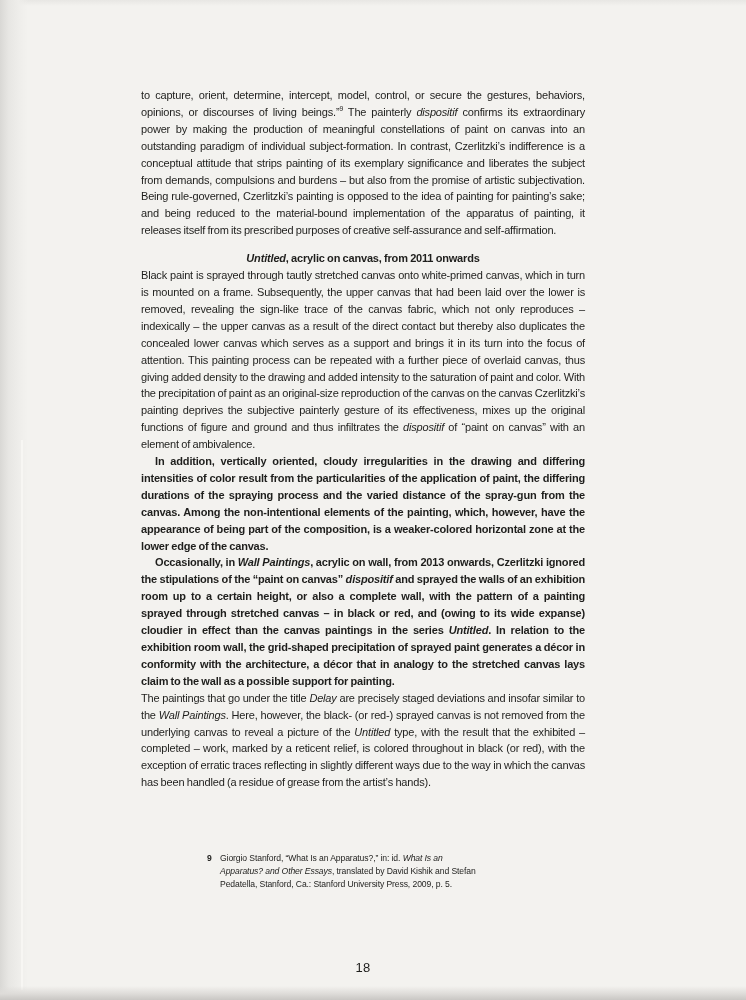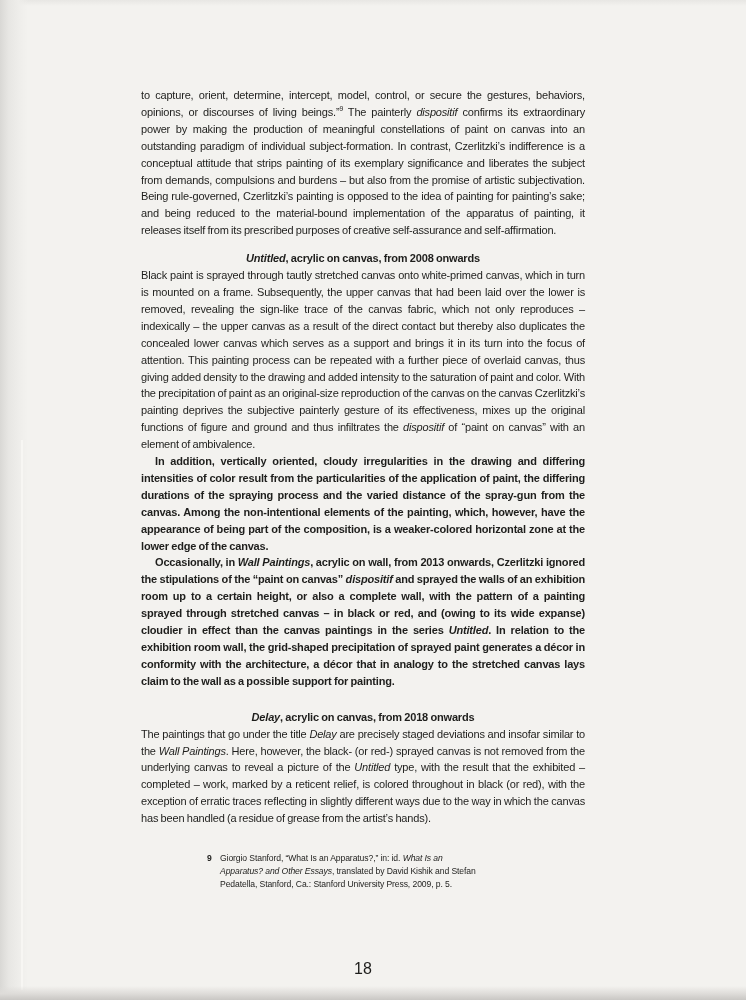--- a/index.html
+++ b/index.html
@@ -49,38 +49,37 @@
   sup { font-size: 0.62em; vertical-align: super; line-height: 0; }
   .footnote {
     position: absolute; left: 220px; top: 852px; width: 262px;
     font-size: 8.6px; line-height: 12.9px; letter-spacing: -0.1px;
   }
   .footnote-number {
     position: absolute; left: -13px; top: 0; font-weight: 700;
   }
   .page-number {
     position: absolute; left: 141px; top: 960px; width: 444px;
-    text-align: center; font-size: 16px; letter-spacing: 0.2px;
+    text-align: center; font-size: 13px; letter-spacing: 0.2px;
   }
 </style>
 </head>
 <body>
 
 <div class="page-sheet">
   <div class="top-edge-shade"></div>
   <div class="left-page-edge"></div>
   <div class="left-edge-highlight"></div>
 
   <div class="text-column">
       <p class="paragraph"><span>to capture, orient, determine, intercept, model, control, or secure the gestures, behaviors, opinions, or discourses of living beings.”</span><sup>9</sup><span> The painterly </span><span style="font-style: italic;">dispositif</span><span> confirms its extraordinary power by making the production of meaningful constellations of paint on canvas into an outstanding paradigm of individual subject-formation. In contrast, Czerlitzki’s indifference is a conceptual attitude that strips painting of its exemplary significance and liberates the subject from demands, compulsions and burdens – but also from the promise of artistic subjectivation. Being rule-governed, Czerlitzki’s painting is opposed to the idea of painting for painting’s sake; and being reduced to the material-bound implementation of the apparatus of painting, it releases itself from its prescribed purposes of creative self-assurance and self-affirmation.</span></p>
-      <h3 class="heading"><span style="font-style: italic; font-weight: 700;">Untitled</span><span style="font-weight: 700;">, acrylic on canvas, from 2008 onwards</span></h3>
+      <h3 class="heading"><span style="font-style: italic; font-weight: 700;">Untitled</span><span style="font-weight: 700;">, acrylic on canvas, from 2011 onwards</span></h3>
       <p class="paragraph"><span>Black paint is sprayed through tautly stretched canvas onto white-primed canvas, which in turn is mounted on a frame. Subsequently, the upper canvas that had been laid over the lower is removed, revealing the sign-like trace of the canvas fabric, which not only reproduces – indexically – the upper canvas as a result of the direct contact but thereby also duplicates the concealed lower canvas which serves as a support and brings it in its turn into the focus of attention. This painting process can be repeated with a further piece of overlaid canvas, thus giving added density to the drawing and added intensity to the saturation of paint and color. With the precipitation of paint as an original-size reproduction of the canvas on the canvas Czerlitzki’s painting deprives the subjective painterly gesture of its effectiveness, mixes up the original functions of figure and ground and thus infiltrates the </span><span style="font-style: italic;">dispositif</span><span> of “paint on canvas” with an element of ambivalence.</span></p>
       <p class="paragraph indent"><span>In addition, vertically oriented, cloudy irregularities in the drawing and differing intensities of color result from the particularities of the application of paint, the differing durations of the spraying process and the varied distance of the spray-gun from the canvas. Among the non-intentional elements of the painting, which, however, have the appearance of being part of the composition, is a weaker-colored horizontal zone at the lower edge of the canvas.</span></p>
       <p class="paragraph indent"><span>Occasionally, in </span><span style="font-style: italic;">Wall Paintings</span><span>, acrylic on wall, from 2013 onwards, Czerlitzki ignored the stipulations of the “paint on canvas” </span><span style="font-style: italic;">dispositif</span><span> and sprayed the walls of an exhibition room up to a certain height, or also a complete wall, with the pattern of a painting sprayed through stretched canvas – in black or red, and (owing to its wide expanse) cloudier in effect than the canvas paintings in the series </span><span style="font-style: italic;">Untitled</span><span>. In relation to the exhibition room wall, the grid-shaped precipitation of sprayed paint generates a décor in conformity with the architecture, a décor that in analogy to the stretched canvas lays claim to the wall as a possible support for painting.</span></p>
-      <h3 class="heading"><span style="font-style: italic; font-weight: 700;">Delay</span><span style="font-weight: 700;">, acrylic on canvas, from 2018 onwards</span></h3>
       <p class="paragraph"><span>The paintings that go under the title </span><span style="font-style: italic;">Delay</span><span> are precisely staged deviations and insofar similar to the </span><span style="font-style: italic;">Wall Paintings</span><span>. Here, however, the black- (or red-) sprayed canvas is not removed from the underlying canvas to reveal a picture of the </span><span style="font-style: italic;">Untitled</span><span> type, with the result that the exhibited – completed – work, marked by a reticent relief, is colored throughout in black (or red), with the exception of erratic traces reflecting in slightly different ways due to the way in which the canvas has been handled (a residue of grease from the artist’s hands).</span></p>
     </div>
 
   <div class="footnote">
     <span class="footnote-number">9</span>
     <span><span>Giorgio Stanford, “What Is an Apparatus?,” in: id. </span><span style="font-style: italic;">What Is an Apparatus? and Other Essays</span><span>, translated by David Kishik and Stefan Pedatella, Stanford, Ca.: Stanford University Press, 2009, p. 5.</span></span>
   </div>
 
   <div class="page-number">18</div>
 

